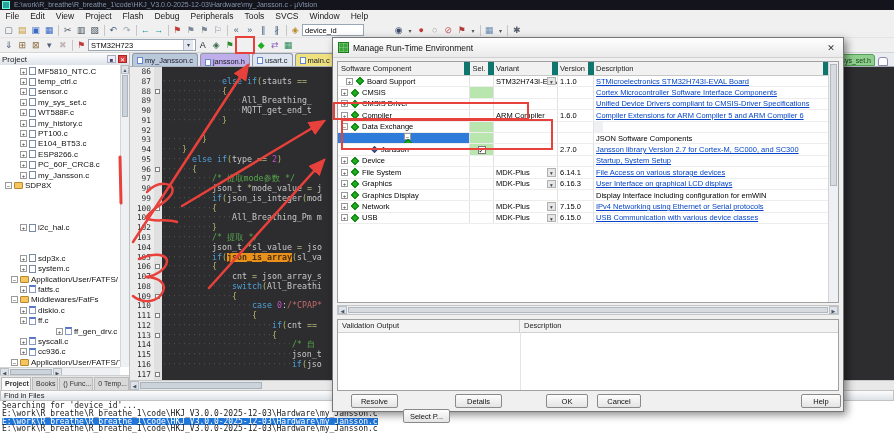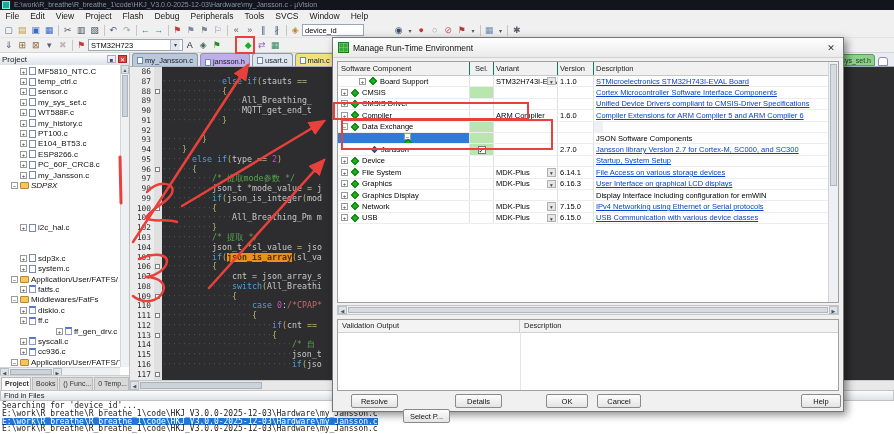--- a/index.html
+++ b/index.html
@@ -91,21 +91,21 @@
   .dlg-title{height:19px;display:flex;align-items:center;background:linear-gradient(#ffffff,#eaeaea);
     border-bottom:1px solid #d0d0d0;font-size:8.5px;color:#111;padding:0 5px;}
   .dlg-icon{width:11px;height:11px;background:#3aa63a;border:1px solid #1c7a1c;margin-right:4px;box-sizing:border-box;
     background-image:linear-gradient(#fff3 1px,transparent 1px),linear-gradient(90deg,#fff3 1px,transparent 1px);background-size:4px 4px;}
   .dlg-close{margin-left:auto;width:14px;text-align:center;font-size:9px;color:#333;}
   .dlg-table{position:absolute;left:4px;top:23px;right:4px;height:242px;background:#fff;border:1px solid #a0a0a0;
     box-sizing:border-box;overflow:hidden;font-size:7.5px;}
   .drow{display:flex;height:10.4px;align-items:stretch;border-bottom:1px solid #ededed;}
   .drow.hdr{height:13px;background:#f1f1f1;border-bottom:1px solid #c8c8c8;font-size:7.5px;color:#222;}
   .dc{box-sizing:border-box;border-right:1px solid #e2e2e2;display:flex;align-items:center;overflow:hidden;white-space:nowrap;padding:0 2px;}
-  .drow.hdr .dc{border-right:1px solid #0f766e;}
+  .drow.hdr .dc{border-right:6px solid #0f766e;}
   .dc-name{flex:0 0 132px;padding-left:3px;}
   .dc-sel{flex:0 0 24px;justify-content:center;}
   .dc-var{flex:0 0 64px;position:relative;padding-right:10px;}
   .dc-ver{flex:0 0 36px;}
   .dc-desc{flex:1;border-right:none;}
   .dc-vs{flex:0 0 9px;border-right:none;background:#eef0f3;padding:0;}
   .selgreen{background:#b9e6ae;}
   .namesel{background:#2e7bd9;color:#fff;flex-direction:column;}
   .dexp{width:7px;height:7px;border:1px solid #999;background:#fff;font-size:6px;line-height:6px;text-align:center;
     color:#333;box-sizing:border-box;margin-right:3px;flex:0 0 auto;}
@@ -201,21 +201,21 @@
       <span class="tbi" style="color: rgb(85, 96, 108);">✱</span>
     </div>
   <div class="tb tb2" id="tb2">
       <span class="tbi" style="color: rgb(80, 96, 122);">⇓</span>
       <span class="tbi" style="color: rgb(138, 106, 58);">⊞</span>
       <span class="tbi" style="color: rgb(138, 106, 58);">⊠</span>
       <span class="tbi" style="color: rgb(80, 96, 122);">▾</span>
       <span class="tbi" style="color: rgb(192, 184, 184);">✖</span>
       <span class="tbsep"></span>
       <span class="tbi" style="color: rgb(192, 58, 58);">⚑</span>
-      <span class="tbcombo" style="width: 95px; gap: 30px;">
+      <span class="tbcombo" style="width: 108px; gap: 30px;">
         <span class="val">STM32H723</span>
         <span class="arr">▾</span>
       </span>
       <span class="tbi" style="color: rgb(32, 36, 44);">A</span>
       <span class="tbi" style="color: rgb(58, 106, 74);">◈</span>
       <span class="tbi" style="color: rgb(42, 138, 42);">⚑</span>
       <span class="tbsp" style="width: 18px;"></span>
       <span class="tbi" style="color: rgb(31, 174, 31);">◆</span>
       <span class="tbi" style="color: rgb(138, 90, 198);">⇄</span>
       <span class="tbi" style="color: rgb(42, 138, 90);">▦</span>
@@ -486,21 +486,21 @@
         <div class="ti" style="padding-left: 20px;">
           <span class="texp">+</span>
           <span class="ic ic-file"></span>
           <span class="tlab">PC_60F_CRC8.c</span>
         </div>
         <div class="ti" style="padding-left: 20px;">
           <span class="texp">+</span>
           <span class="ic ic-file"></span>
           <span class="tlab">my_Jansson.c</span>
         </div>
-        <div class="ti" style="padding-left: 11px; font-style: italic;">
+        <div class="ti" style="padding-left: 5px;">
           <span class="texp">−</span>
           <span class="ic ic-folder"></span>
           <span class="tlab">SDP8X</span>
         </div>
         <div class="ti" style="padding-left: 20px; margin-top: 32px;">
           <span class="texp">+</span>
           <span class="ic ic-file"></span>
           <span class="tlab">i2c_hal.c</span>
         </div>
         <div class="ti" style="padding-left: 20px; margin-top: 20px;">
@@ -620,21 +620,21 @@
     <div class="dlg-table" id="dlgtable">
         <div class="drow hdr">
           <span class="dc dc-name">Software Component</span>
           <span class="dc dc-sel">Sel.</span>
           <span class="dc dc-var">Variant</span>
           <span class="dc dc-ver">Version</span>
           <span class="dc dc-desc">Description</span>
           <span class="dc dc-vs"></span>
         </div>
         <div class="drow">
-          <span class="dc dc-name" style="padding-left: 21px;">
+          <span class="dc dc-name" style="padding-left: 8px;">
             <span class="dexp">+</span>
             <span class="ddia"></span>
             <span>Board Support</span>
           </span>
           <span class="dc dc-sel"></span>
           <span class="dc dc-var">
             <span>STM32H743I-EVAL</span>
             <span class="varr">▾</span>
           </span>
           <span class="dc dc-ver">1.1.0</span>

